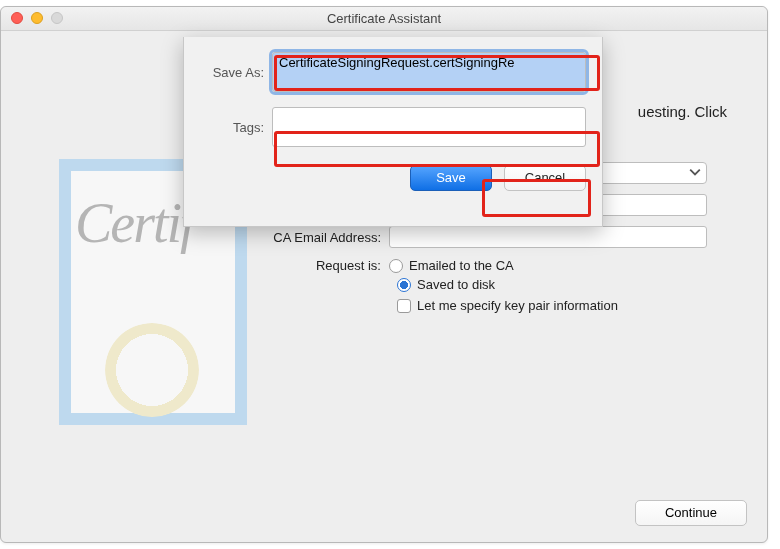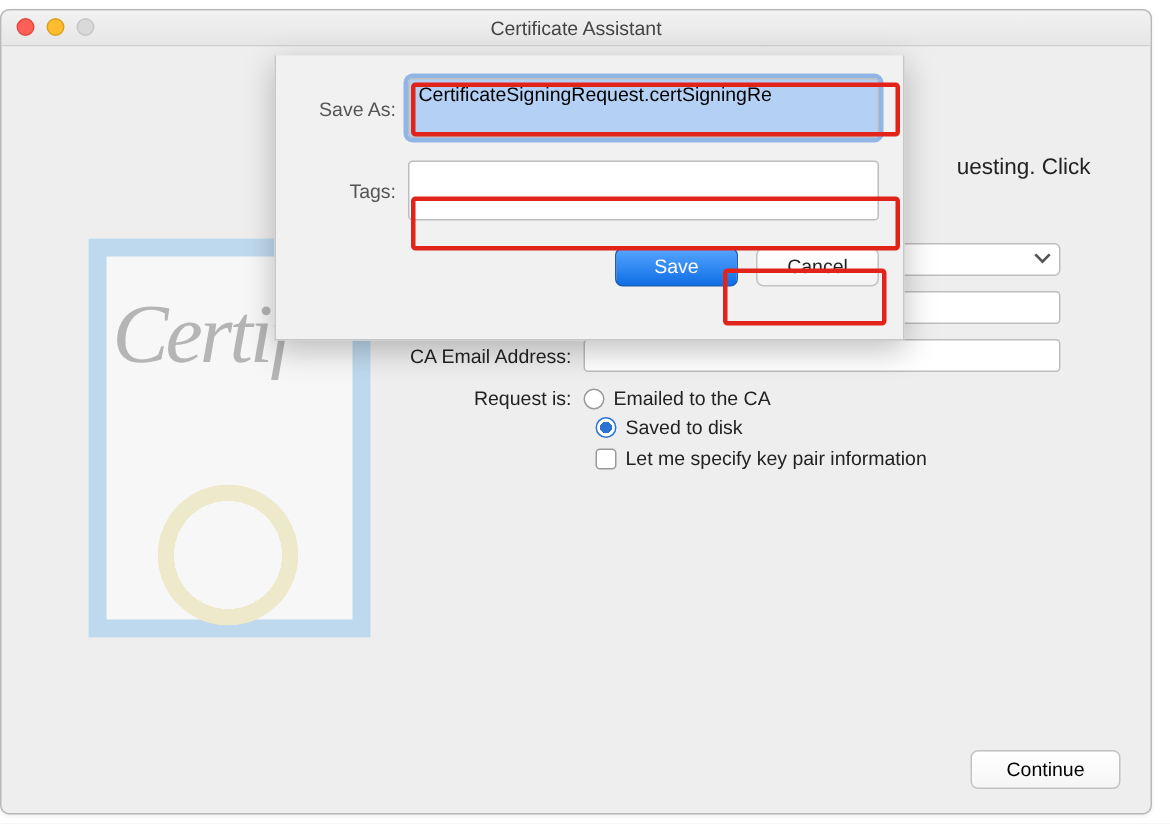--- a/index.html
+++ b/index.html
@@ -102,21 +102,21 @@
     background: radial-gradient(circle,#2b74d4 0 4px,#fff 4px);
   }
   .check {
     border:1px solid #9a9a9a; border-radius:3px; background:#fff;
   }
   .opt { display:flex; align-items:center; margin-left:138px; margin-bottom:6px; }
 
   
   .continue {
     position:absolute; right:20px; bottom:16px;
-    width:100px; height:26px;
+    width:112px; height:26px;
     border:1px solid #c3c3c3; border-radius:5px;
     background:linear-gradient(#ffffff,#f5f5f5);
     text-align:center; line-height:24px; font-size:13px;
   }
 
   
   .sheet {
     position:absolute; left:182px; top:30px;
     width:420px; height:190px;
     background:#f1f1f1;

